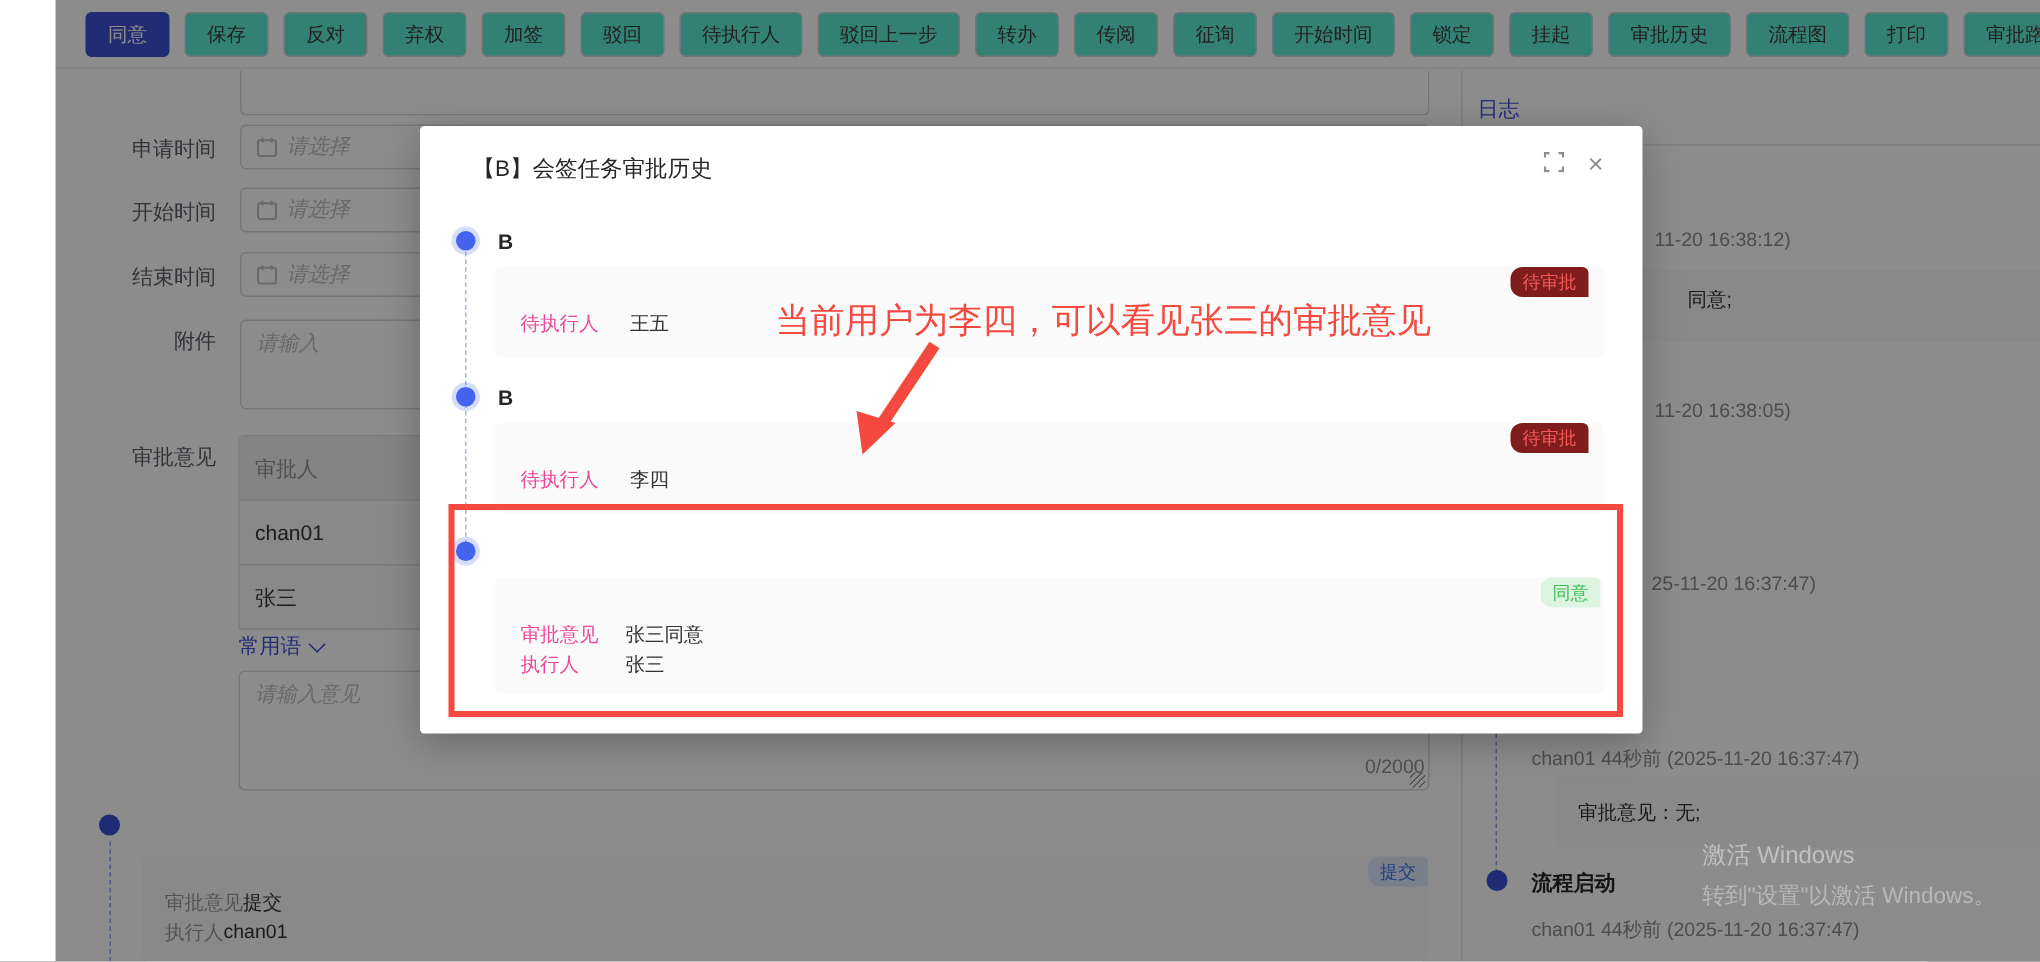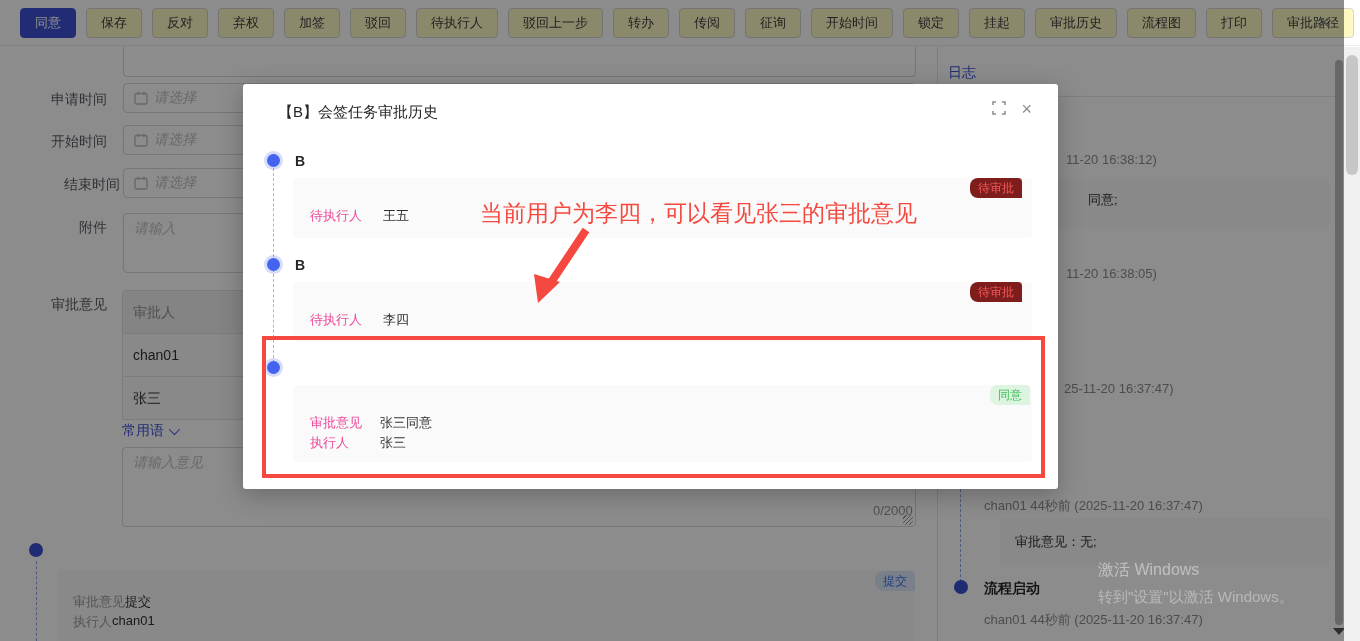--- a/index.html
+++ b/index.html
@@ -1,24 +1,24 @@
 <!DOCTYPE html>
 <html><head>
 <meta charset="utf-8">
 <style>
   * { margin:0; padding:0; box-sizing:border-box; }
   html,body { width:1360px; height:641px; overflow:hidden; }
   body { font-family:"Liberation Sans","DejaVu Sans",sans-serif; background:#fff; }
-  #stage { position:relative; width:1248px; height:641px; background:#fff; }
+  #stage { position:relative; width:1248px; height:641px; background:#fff;margin-left:37px; }
 
   
   .toolbar { position:absolute; left:0; top:0; width:1360px; height:46px; background:#fff;
              border-bottom:1px solid #ededed; display:flex; align-items:center; gap:10px; padding-left:20px; z-index:1; }
   .tb-btn { height:30px; line-height:28px; padding:0 14px; font-size:13px; color:#3c3c3c;
-            background:#fef9c3; border:1px solid #d4d4d4; border-radius:4px; white-space:nowrap; cursor:pointer; }
+            background:#5eead4; border:1px solid #d4d4d4; border-radius:4px; white-space:nowrap; cursor:pointer; }
   .tb-btn.primary { background:#3f51d6; border-color:#3f51d6; color:#fff; }
   .tb-close { position:absolute; right:30px; top:12px; font-size:20px; color:#8a8a8a; cursor:pointer; line-height:20px; }
 
   
   .fl { position:absolute; font-size:14px; color:#5a5e66; }
   .input-box { position:absolute; border:1px solid #d9d9d9; border-radius:4px; background:#fff;
                display:flex; align-items:center; padding:0 10px; color:#bfbfbf; font-size:14px; gap:6px; }
   .ph { color:#bfbfbf;font-style:italic; }
   .cal-ico { width:14px; height:14px; flex:0 0 auto; }
   .ta { align-items:flex-start; padding-top:6px; }
@@ -131,21 +131,21 @@
   <span class="fl" style="left:51px; top:133px;">开始时间</span>
   <div class="input-box" style="left:123px; top:125px; width:793px; height:30px;">
     <svg class="cal-ico" viewBox="0 0 14 14">
         <rect x="1" y="2.5" width="12" height="10.5" rx="1.5" fill="none" stroke="#bfbfbf" stroke-width="1.4"></rect>
         <line x1="4" y1="0.8" x2="4" y2="4" stroke="#bfbfbf" stroke-width="1.4"></line>
         <line x1="10" y1="0.8" x2="10" y2="4" stroke="#bfbfbf" stroke-width="1.4"></line>
       </svg>
     <span class="ph">请选择</span>
   </div>
 
-  <span class="fl" style="left:64px; top:176px;">结束时间</span>
+  <span class="fl" style="left:51px; top:176px;">结束时间</span>
   <div class="input-box" style="left:123px; top:168px; width:793px; height:30px;">
     <svg class="cal-ico" viewBox="0 0 14 14">
         <rect x="1" y="2.5" width="12" height="10.5" rx="1.5" fill="none" stroke="#bfbfbf" stroke-width="1.4"></rect>
         <line x1="4" y1="0.8" x2="4" y2="4" stroke="#bfbfbf" stroke-width="1.4"></line>
         <line x1="10" y1="0.8" x2="10" y2="4" stroke="#bfbfbf" stroke-width="1.4"></line>
       </svg>
     <span class="ph">请选择</span>
   </div>
 
   <span class="fl" style="left:79px; top:219px;">附件</span>

